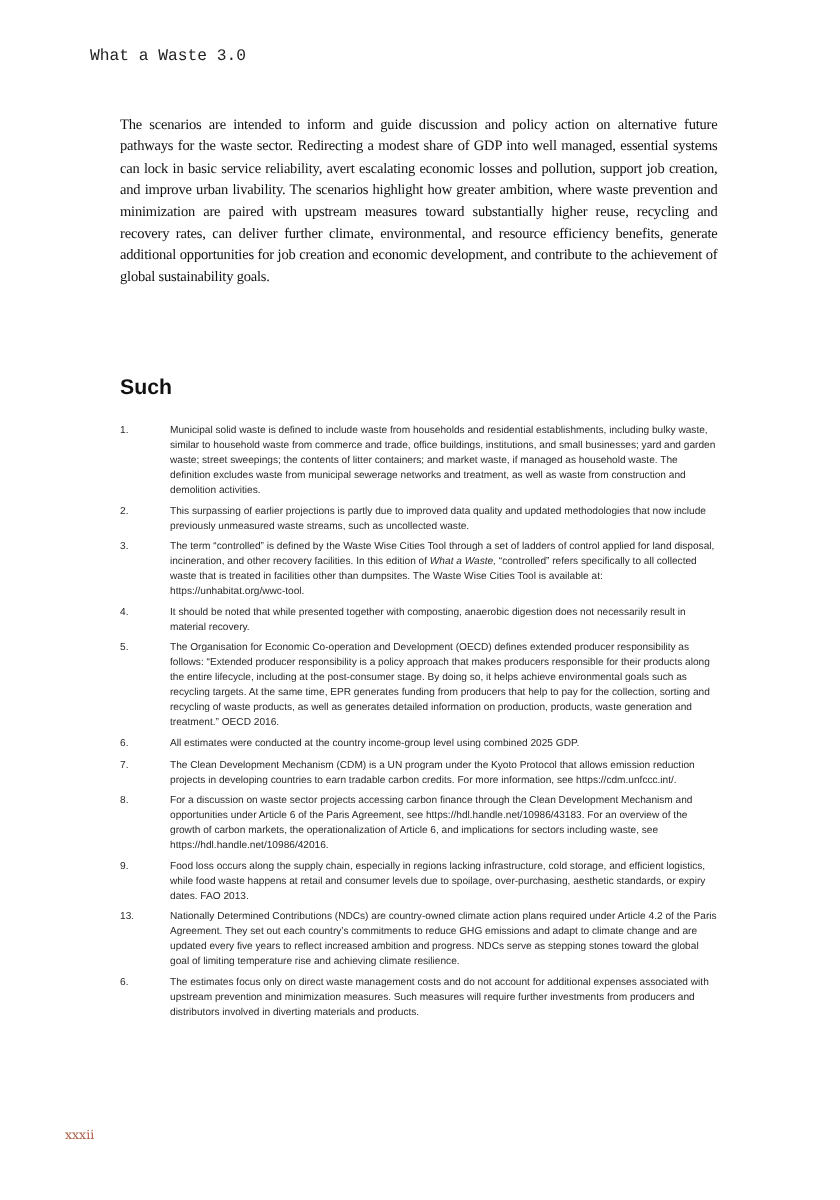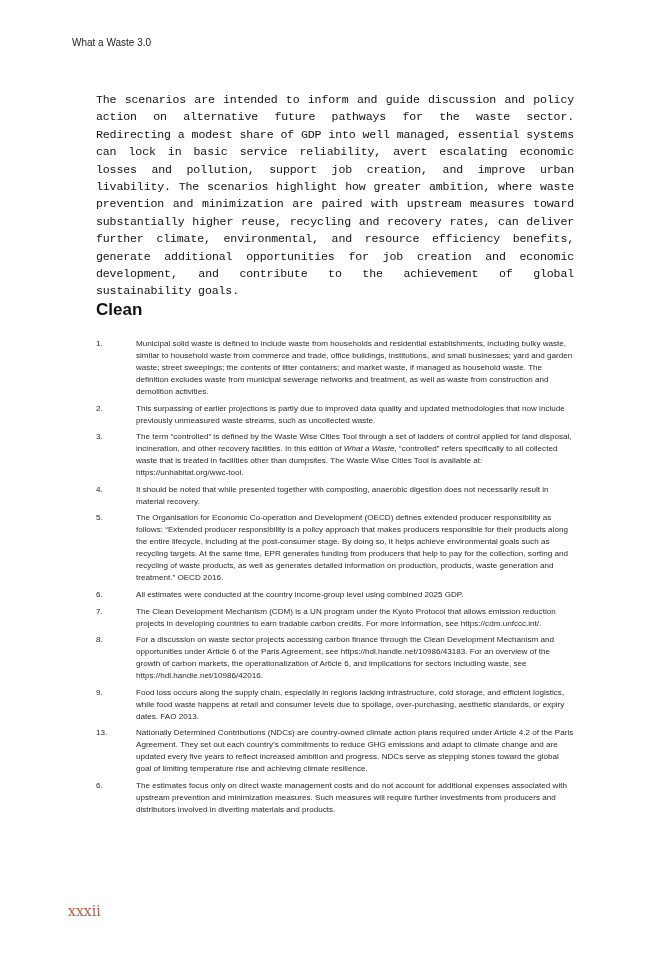--- a/index.html
+++ b/index.html
@@ -2,56 +2,56 @@
 <html><head>
 <meta charset="utf-8">
 <style>
   html, body { margin: 0; padding: 0; }
   body {
     width: 672px; height: 960px; background: #ffffff; position: relative;
     overflow: hidden; color: #1a1a1a;
   }
   .running-header {
     position: absolute; left: 72px; top: 37px;
-    font-family: Liberation Sans, sans-serif; font-size: 10px; color: #222;
+    font-family: Liberation Mono, monospace; font-size: 13px; color: #222;
   }
   .body-text {
     position: absolute; left: 96px; top: 91px; width: 478px;
-    font-family: Liberation Mono, monospace; font-size: 11.6px; line-height: 17.4px;
+    font-family: Liberation Serif, serif; font-size: 11.6px; line-height: 17.4px;
     text-align: justify; color: #111; margin: 0;
     letter-spacing: -0.15px;
   }
   .notes-title {
     position: absolute; left: 96px; top: 300px;
     font-family: "Liberation Sans", sans-serif; font-weight: bold; font-size: 17px;
     color: #111; margin: 0;
   }
   .notes-list {
     position: absolute; left: 96px; top: 338px; width: 480px;
     margin: 0; padding: 0; list-style: none;
     font-family: "Liberation Sans", sans-serif; font-size: 8.1px; line-height: 12px;
     color: #2a2a2a;
   }
   .note { display: flex; margin-bottom: 4.6px; }
   .note-num { width: 20px; flex: 0 0 20px; }
   .note-text { flex: 1; margin-left: 20px; }
   .note-text em { font-style: italic; }
   .page-number {
-    position: absolute; left: 68px; top: 903px;
-    font-family: "DejaVu Serif", serif; font-size: 14px; color: #b0614a;
+    position: absolute; left: 52px; top: 903px;
+    font-family: "DejaVu Serif", serif; font-size: 10px; color: #b0614a;
   }
 </style>
 </head>
 <body>
 
 <div class="running-header">What a Waste 3.0</div>
 
 <p class="body-text">The scenarios are intended to inform and guide discussion and policy action on alternative future pathways for the waste sector. Redirecting a modest share of GDP into well managed, essential systems can lock in basic service reliability, avert escalating economic losses and pollution, support job creation, and improve urban livability. The scenarios highlight how greater ambition, where waste prevention and minimization are paired with upstream measures toward substantially higher reuse, recycling and recovery rates, can deliver further climate, environmental, and resource efficiency benefits, generate additional opportunities for job creation and economic development, and contribute to the achievement of global sustainability goals.</p>
 
-<h2 class="notes-title">Clean</h2>
+<h2 class="notes-title">Such</h2>
 
 <ol class="notes-list">
   <li class="note">
     <span class="note-num">1.</span>
     <span class="note-text">Municipal solid waste is defined to include waste from households and residential establishments, including bulky waste, similar to household waste from commerce and trade, office buildings, institutions, and small businesses; yard and garden waste; street sweepings; the contents of litter containers; and market waste, if managed as household waste. The definition excludes waste from municipal sewerage networks and treatment, as well as waste from construction and demolition activities.</span>
   </li>
   <li class="note">
     <span class="note-num">2.</span>
     <span class="note-text">This surpassing of earlier projections is partly due to improved data quality and updated methodologies that now include previously unmeasured waste streams, such as uncollected waste.</span>
   </li>

